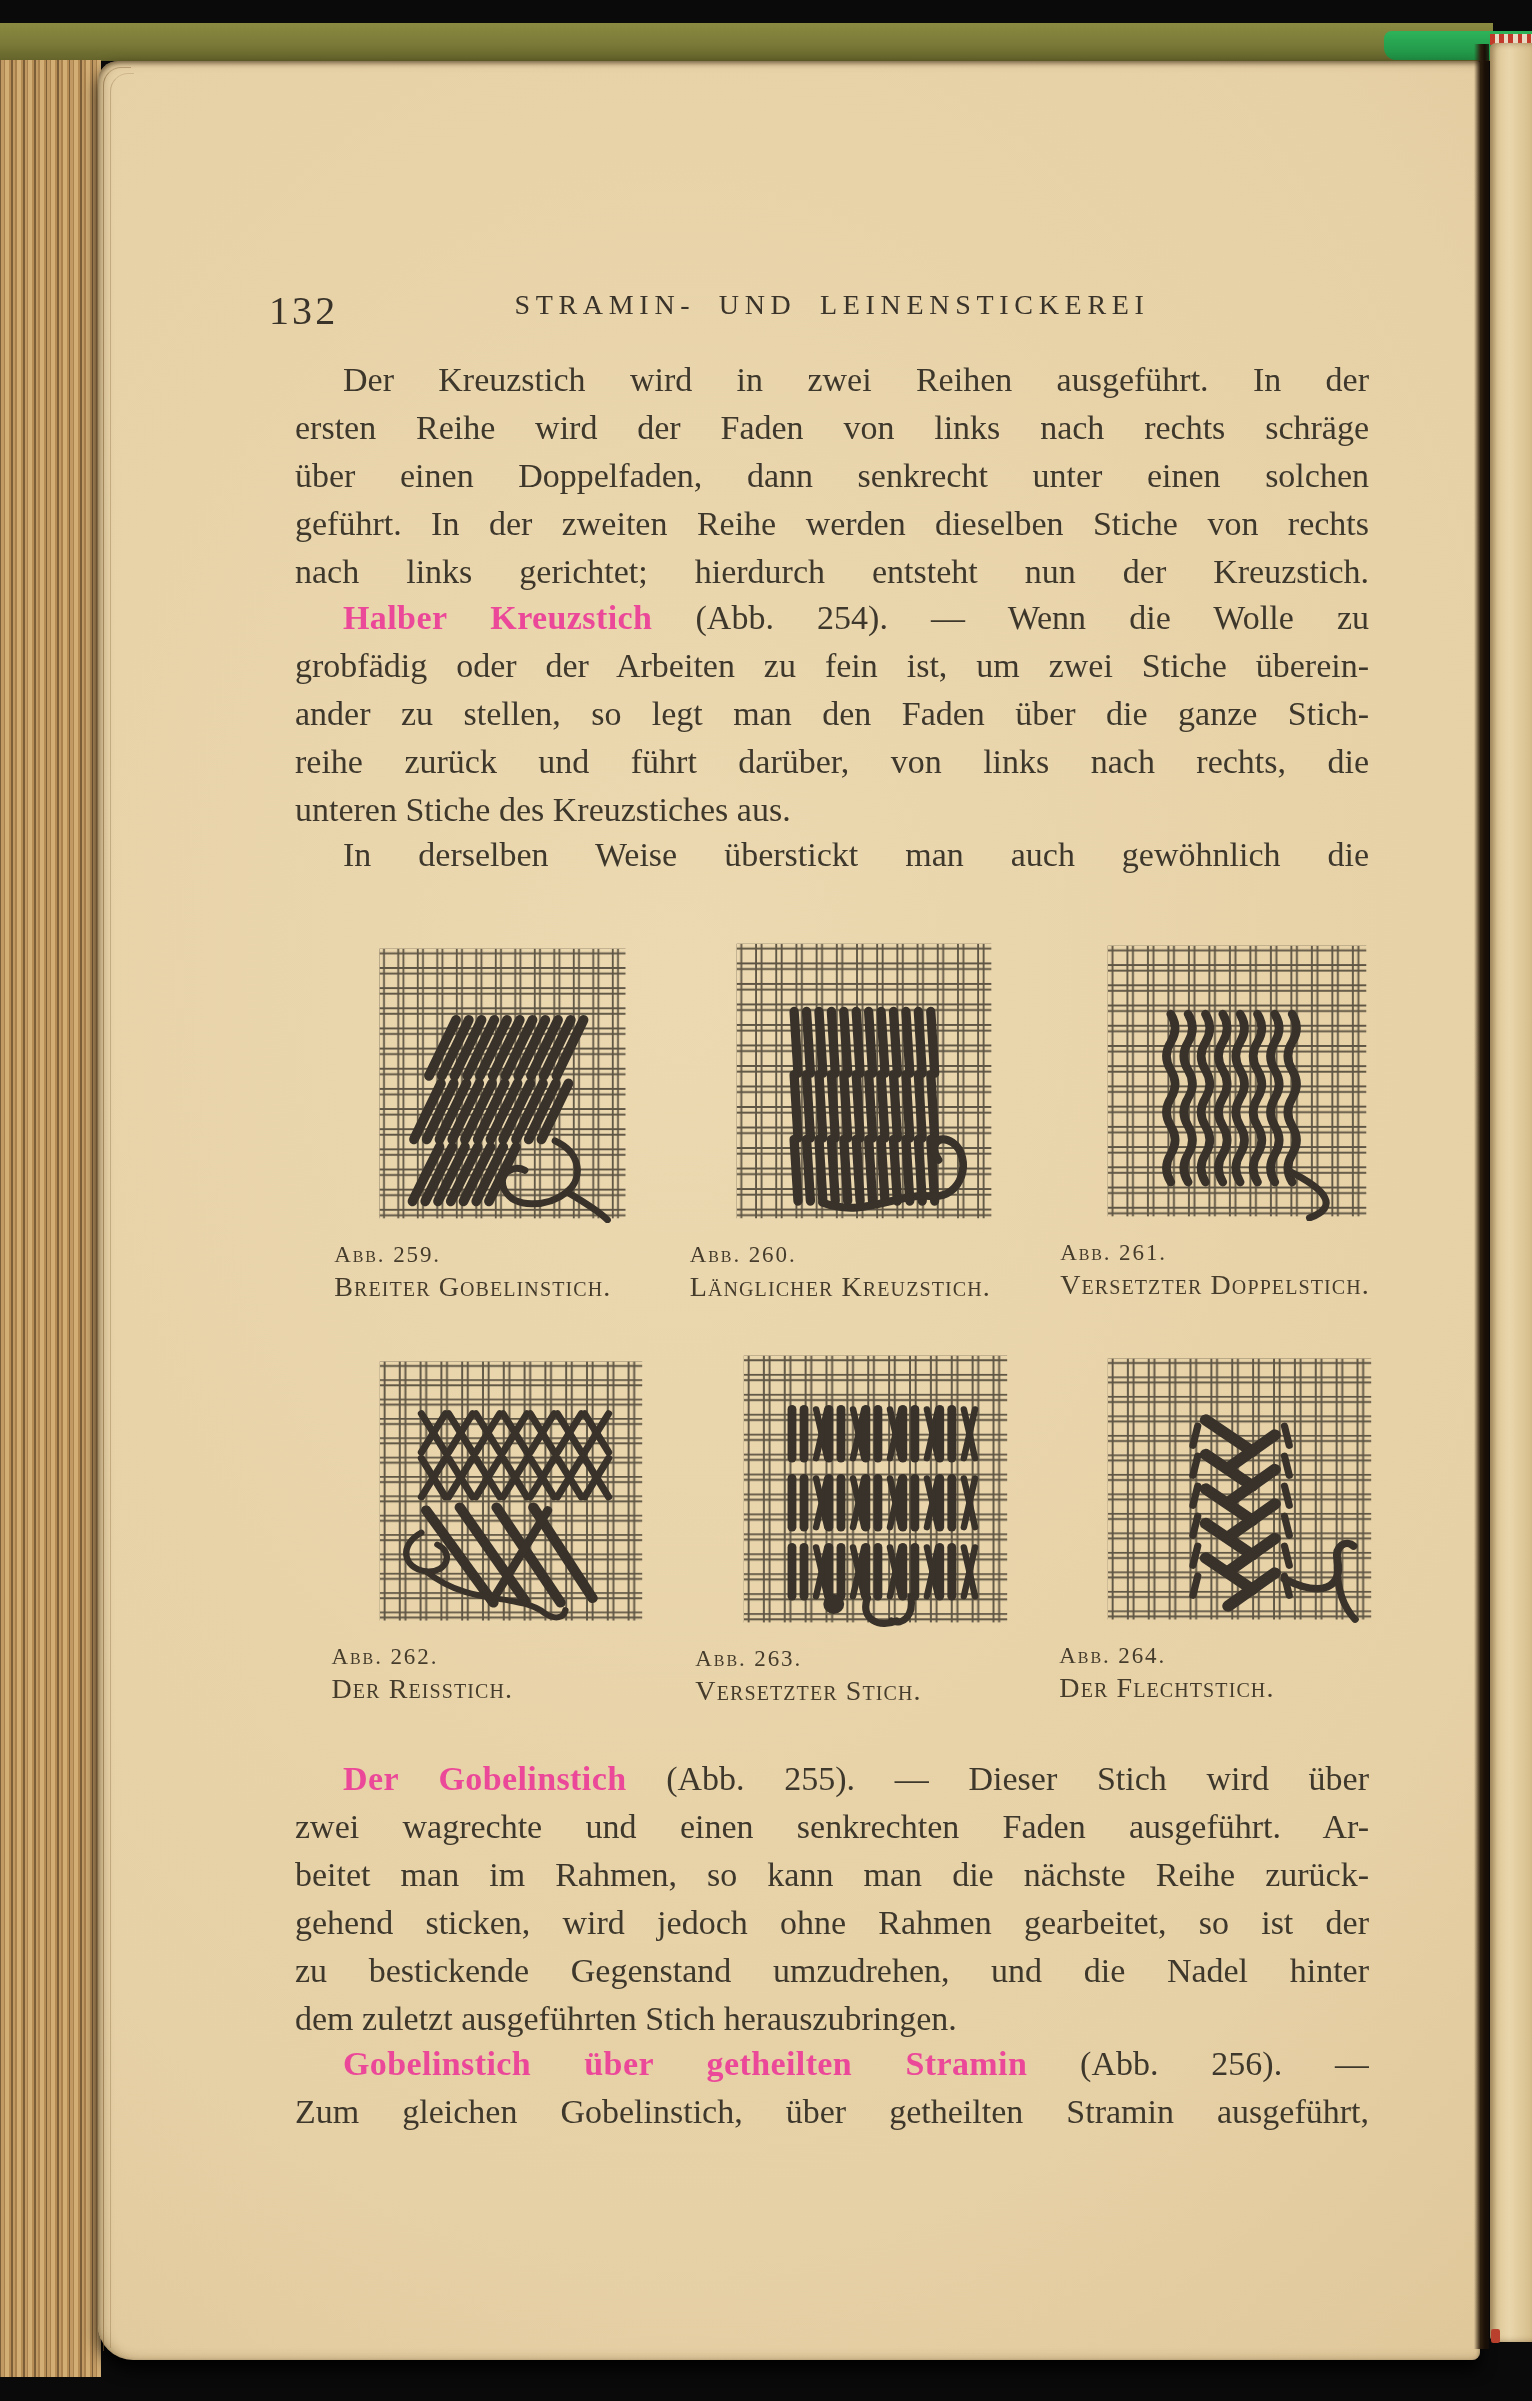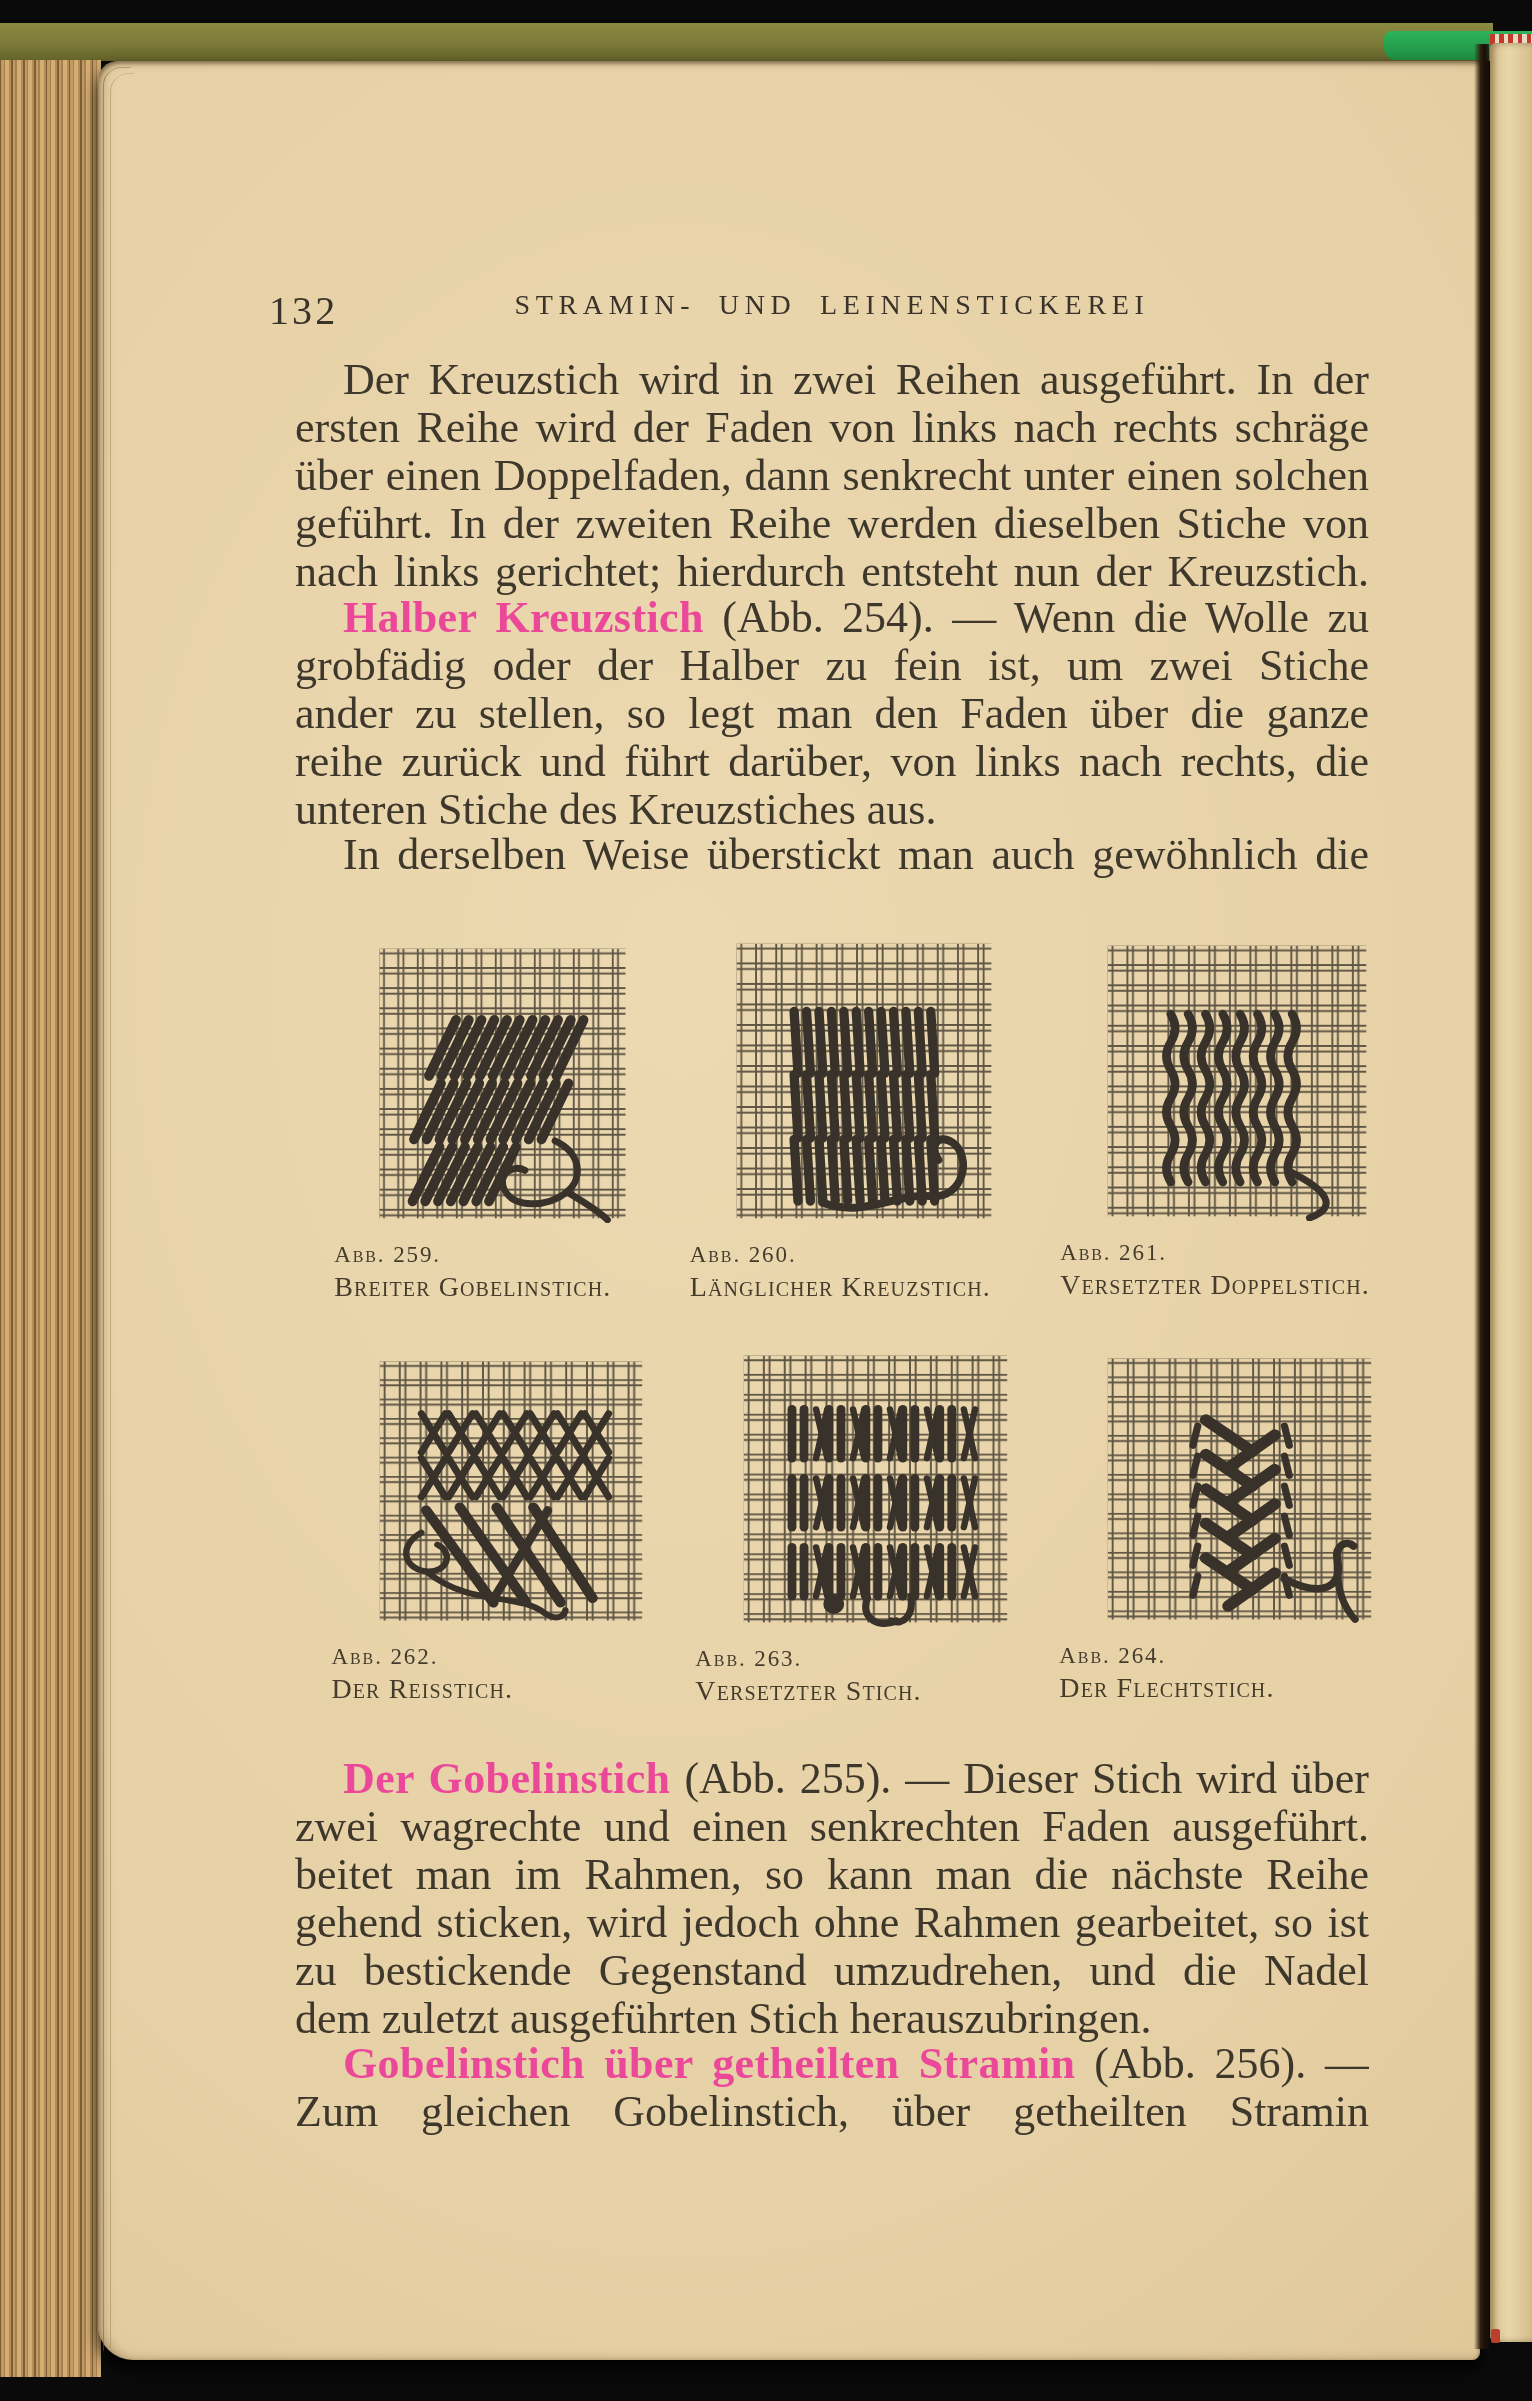--- a/index.html
+++ b/index.html
@@ -23,21 +23,21 @@
           background:linear-gradient(90deg,rgba(30,18,8,0),#2e1f0f 45%,#190f07 72%,rgba(25,15,7,.75));}
   .page2{position:absolute;left:1490px;top:43px;width:43px;height:2299px;
          background:linear-gradient(90deg,#d9c190,#e9d6ab 45%,#d5bc8a);
          border-radius:6.1px 0 0 6.1px;box-shadow:inset 3.8px 0 6.9px rgba(80,50,20,.45);}
   .reddot{position:absolute;left:1491px;top:2329px;width:9.2px;height:13.8px;background:#b8402c;border-radius:2.3px;}
   
   .pagehead{position:absolute;left:295px;top:285px;width:1074px;height:41px;color:#39332a;}
   .pageno{position:absolute;left:-26px;top:1.5px;font-size:40px;letter-spacing:3.1px;}
   .runtitle{text-align:center;font-size:28px;letter-spacing:5.7px;word-spacing:10.7px;padding-top:3.8px;}
   .col{position:absolute;left:295px;width:1074px;color:#3e382c;}
-  .line{height:48px;line-height:48px;font-size:44px;text-align:justify;text-align-last:justify;overflow:hidden;}
+  .line{height:48px;line-height:48px;font-size:34px;text-align:justify;text-align-last:justify;overflow:hidden;}
   .line.ind{text-indent:48px;}
   .line.last{text-align:left;text-align-last:left;}
   .line b{font-weight:bold;color:#ec4899;letter-spacing:0.4px;}
   
   .fig{position:absolute;}
   .figart{display:block;width:100%;height:100%;}
   .caps{position:absolute;left:-16%;width:132%;top:100%;margin-top:15.3px;text-align:left;color:#453c2c;}
   .cap1{font-size:23px;line-height:32px;font-variant:small-caps;letter-spacing:1.9px;}
   .cap2{font-size:28px;line-height:32px;font-variant:small-caps;letter-spacing:1.1px;}
 </style>
@@ -69,21 +69,21 @@
   <div class="col" style="top:356px;">
     <div class="line ind">Der Kreuzstich wird in zwei Reihen ausgeführt. In der</div>
     <div class="line">ersten Reihe wird der Faden von links nach rechts schräge</div>
     <div class="line">über einen Doppelfaden, dann senkrecht unter einen solchen</div>
     <div class="line">geführt. In der zweiten Reihe werden dieselben Stiche von rechts</div>
     <div class="line">nach links gerichtet; hierdurch entsteht nun der Kreuzstich.</div>
   </div>
 
   <div class="col" style="top:594px;">
     <div class="line ind"><b>Halber Kreuzstich</b><span> (Abb. 254). — Wenn die Wolle zu</span></div>
-    <div class="line">grobfädig oder der Halber zu fein ist, um zwei Stiche überein-</div>
+    <div class="line">grobfädig oder der Arbeiten zu fein ist, um zwei Stiche überein-</div>
     <div class="line">ander zu stellen, so legt man den Faden über die ganze Stich-</div>
     <div class="line">reihe zurück und führt darüber, von links nach rechts, die</div>
     <div class="line last">unteren Stiche des Kreuzstiches aus.</div>
   </div>
 
   <div class="col" style="top:831px;">
     <div class="line ind">In derselben Weise überstickt man auch gewöhnlich die</div>
   </div>
 
   <figure class="fig" style="left:335px;top:932px;width:255px;height:279px;">

